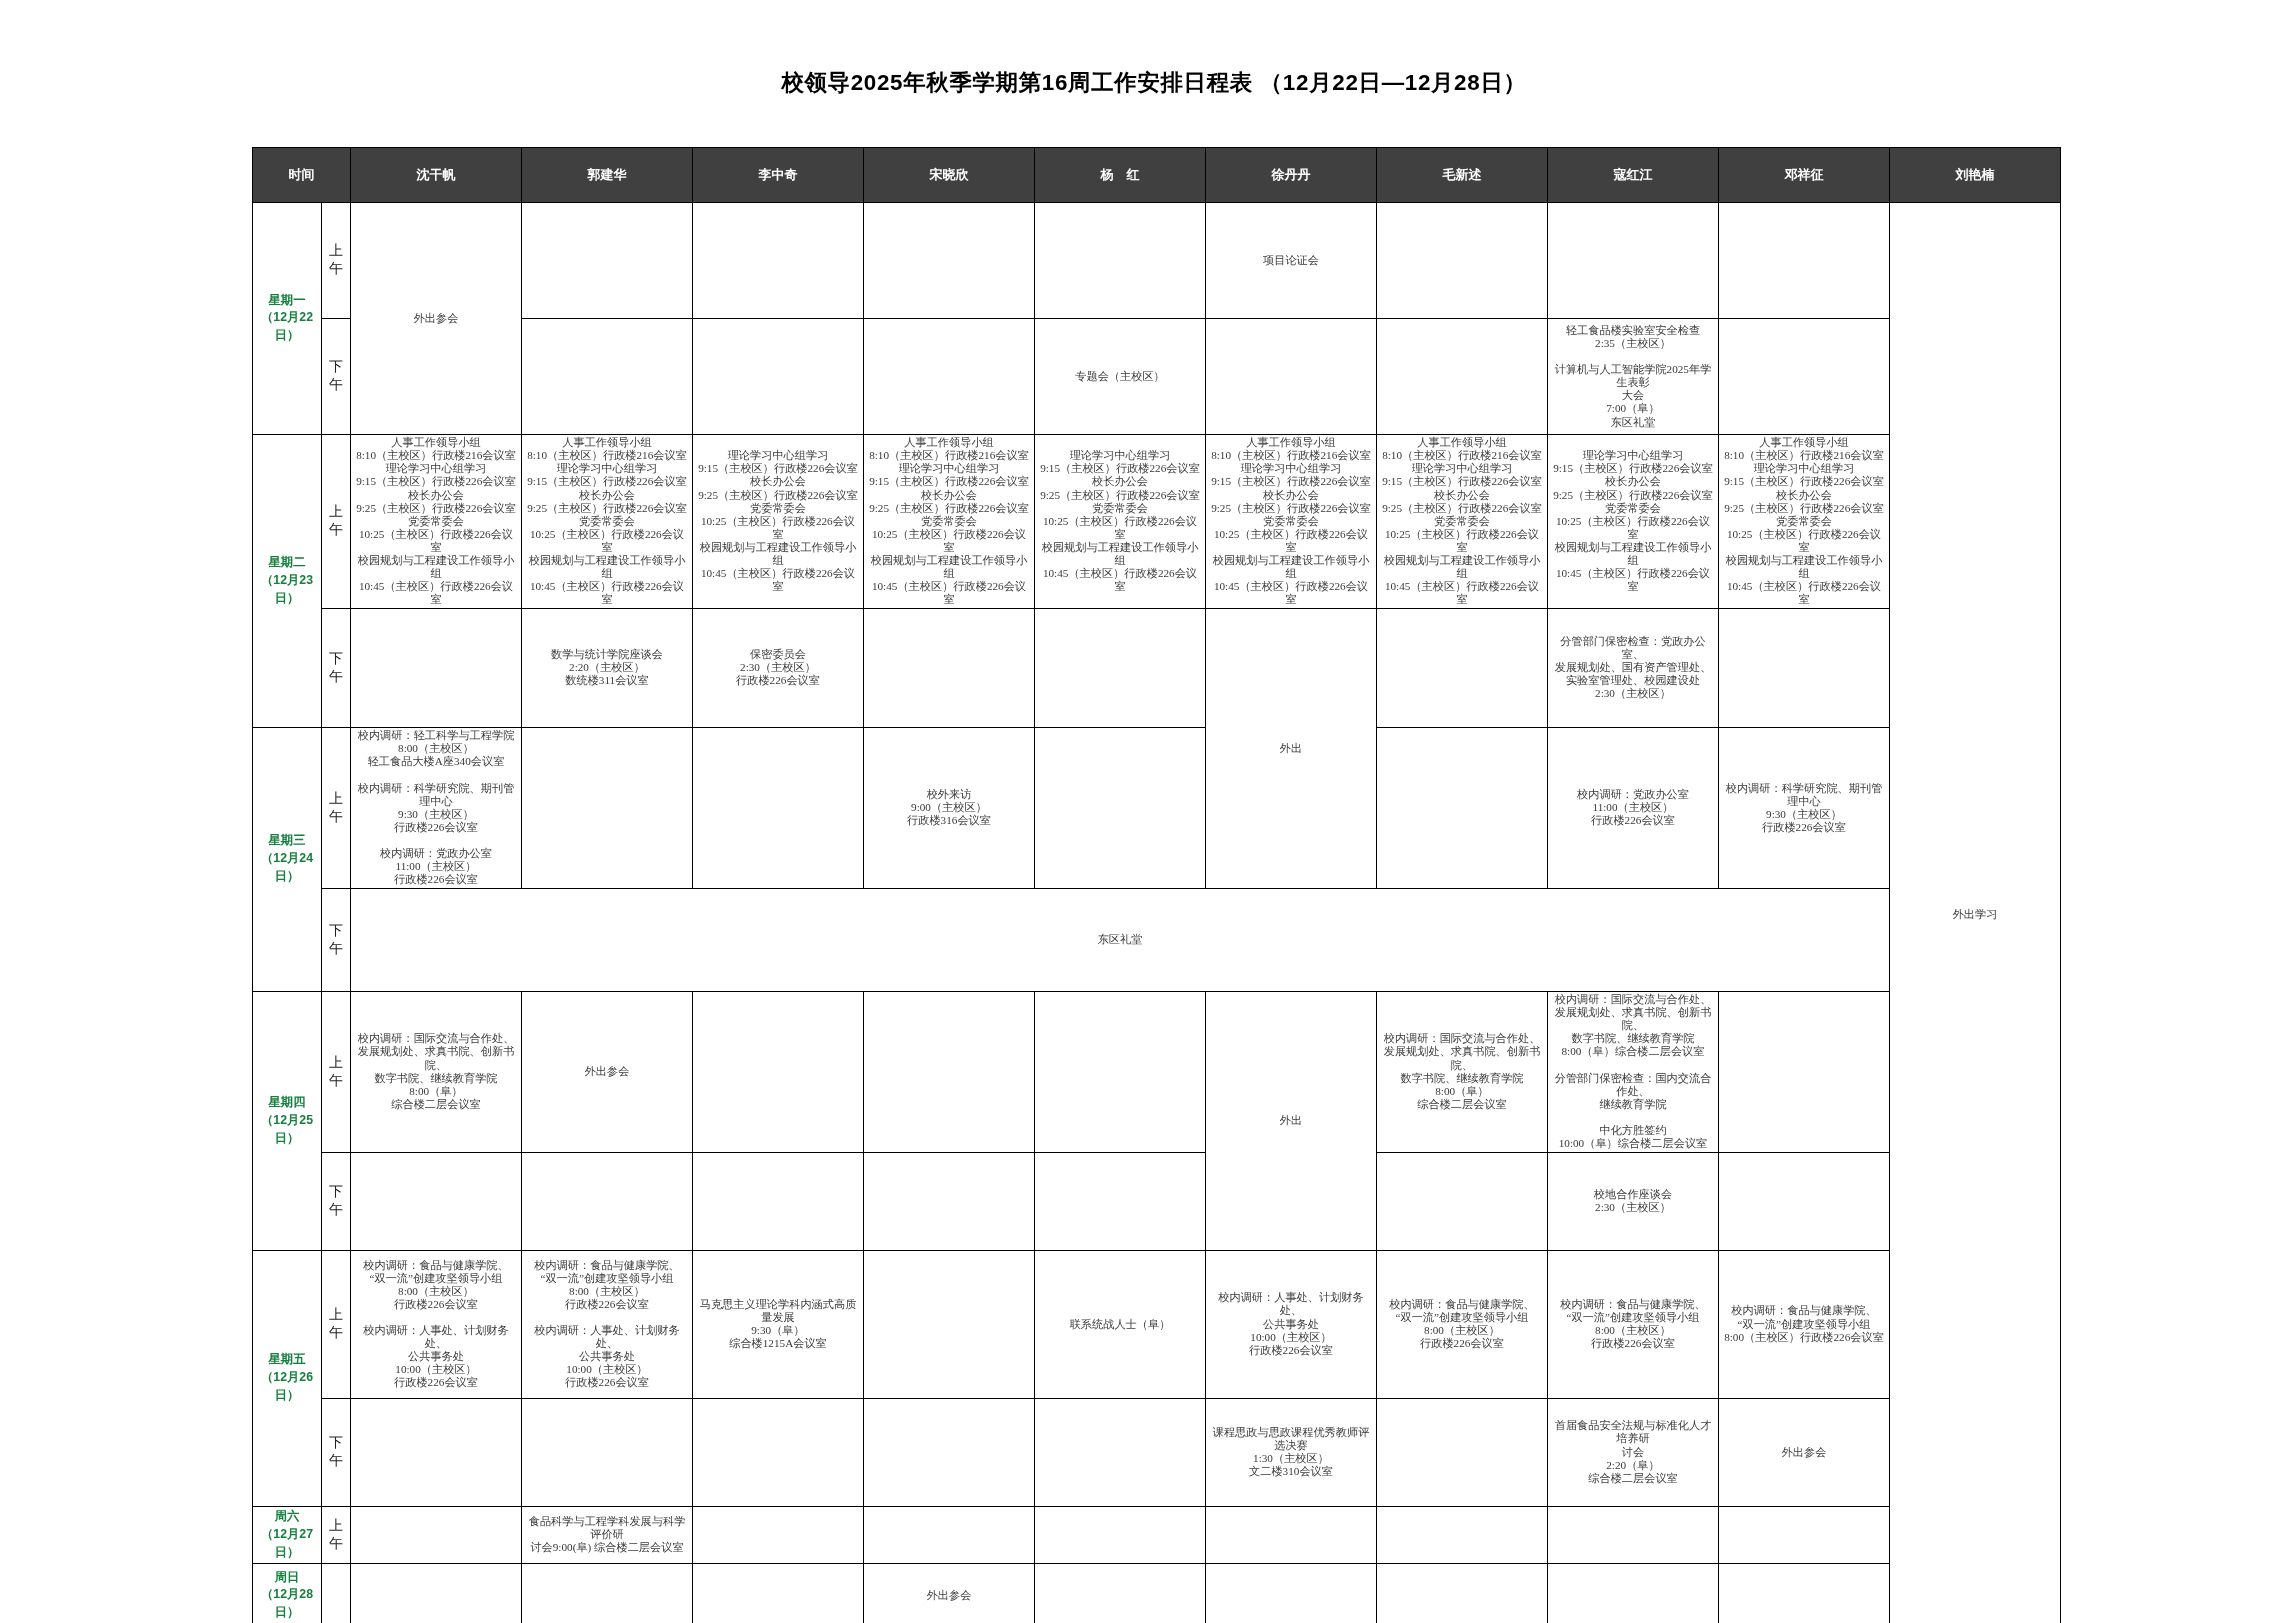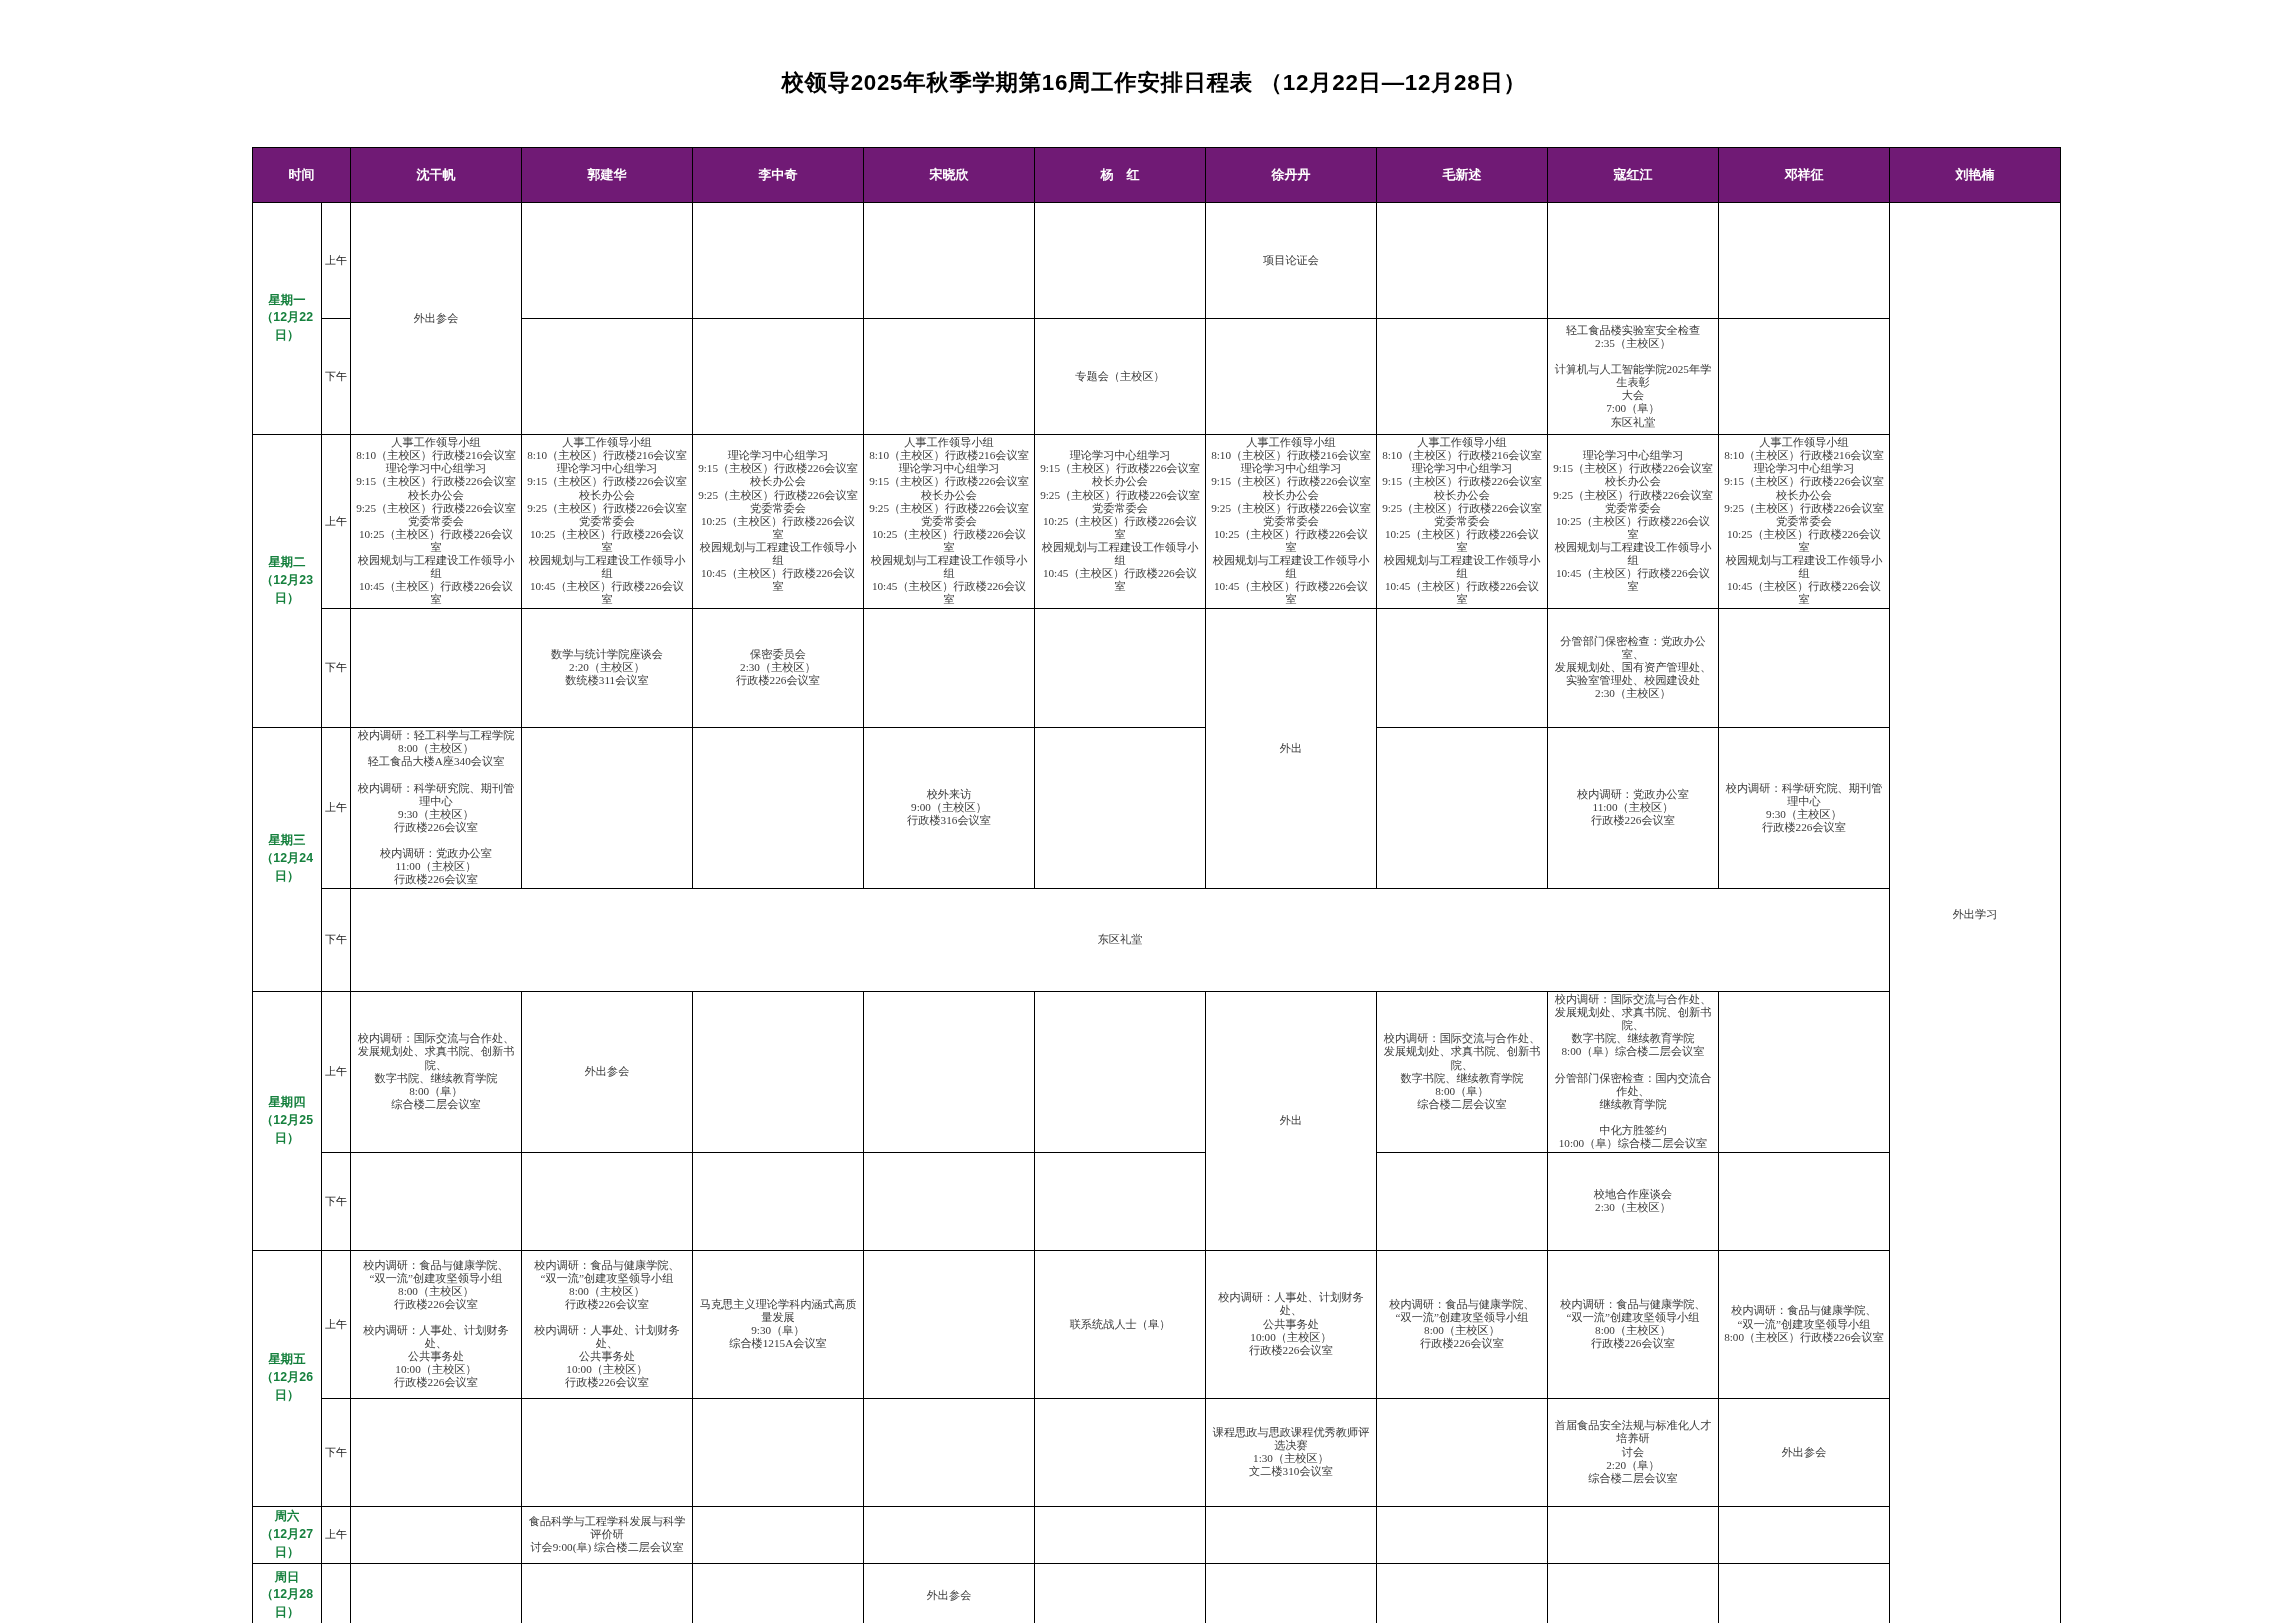--- a/index.html
+++ b/index.html
@@ -32,37 +32,37 @@
     border-right:0.7px solid #000;
     border-top:1.4px solid #000;
     border-bottom:1.4px solid #000;
     vertical-align:middle;
     text-align:center;
     padding:1.4px 2.9px;
     overflow:hidden;
   }
   table.sched{border:1.4px solid #000;}
   th.hdr{
-    background:#701a75;
+    background:#404040;
     color:#ffffff;
     font-family:"Liberation Sans","DejaVu Sans",sans-serif;
     font-weight:bold;
     font-size:13px;
     height:51px;
   }
   td.day{
     font-family:"Liberation Sans","DejaVu Sans",sans-serif;
     font-weight:bold;
     font-size:12.3px;
     color:#15803d;
     line-height:1.45;
     white-space:pre-line;
   }
   td.ampm{
-    font-size:11px;
+    font-size:14px;
     color:#222;
     padding:0;
   }
   td.cell{
     font-size:11.2px;
     line-height:1.17;
     white-space:pre-line;
     color:#3a3a3a;
   }
   

